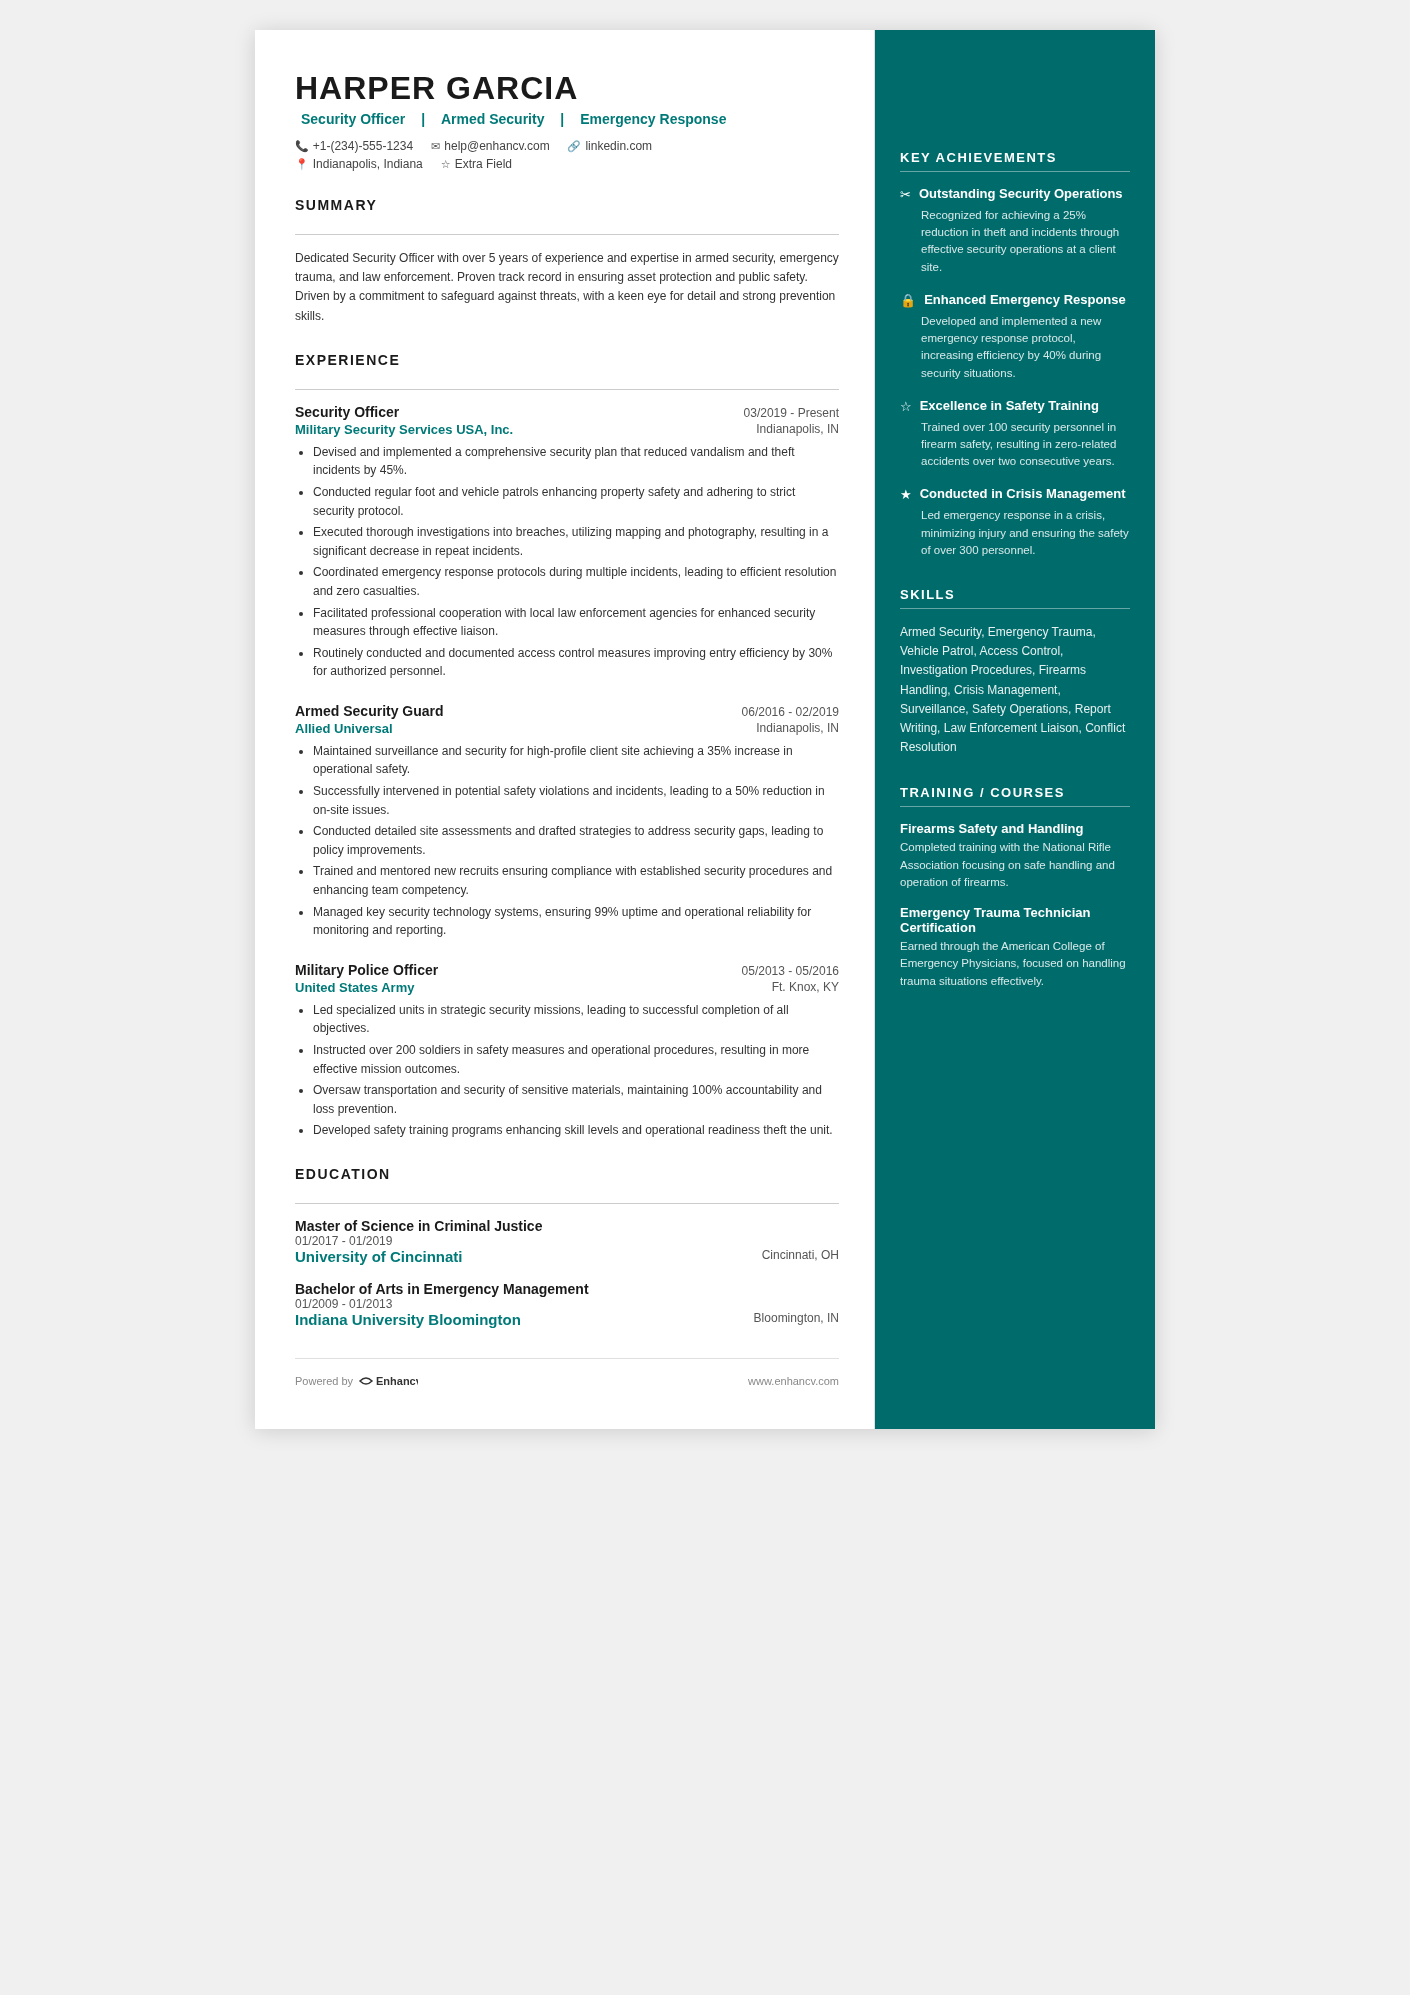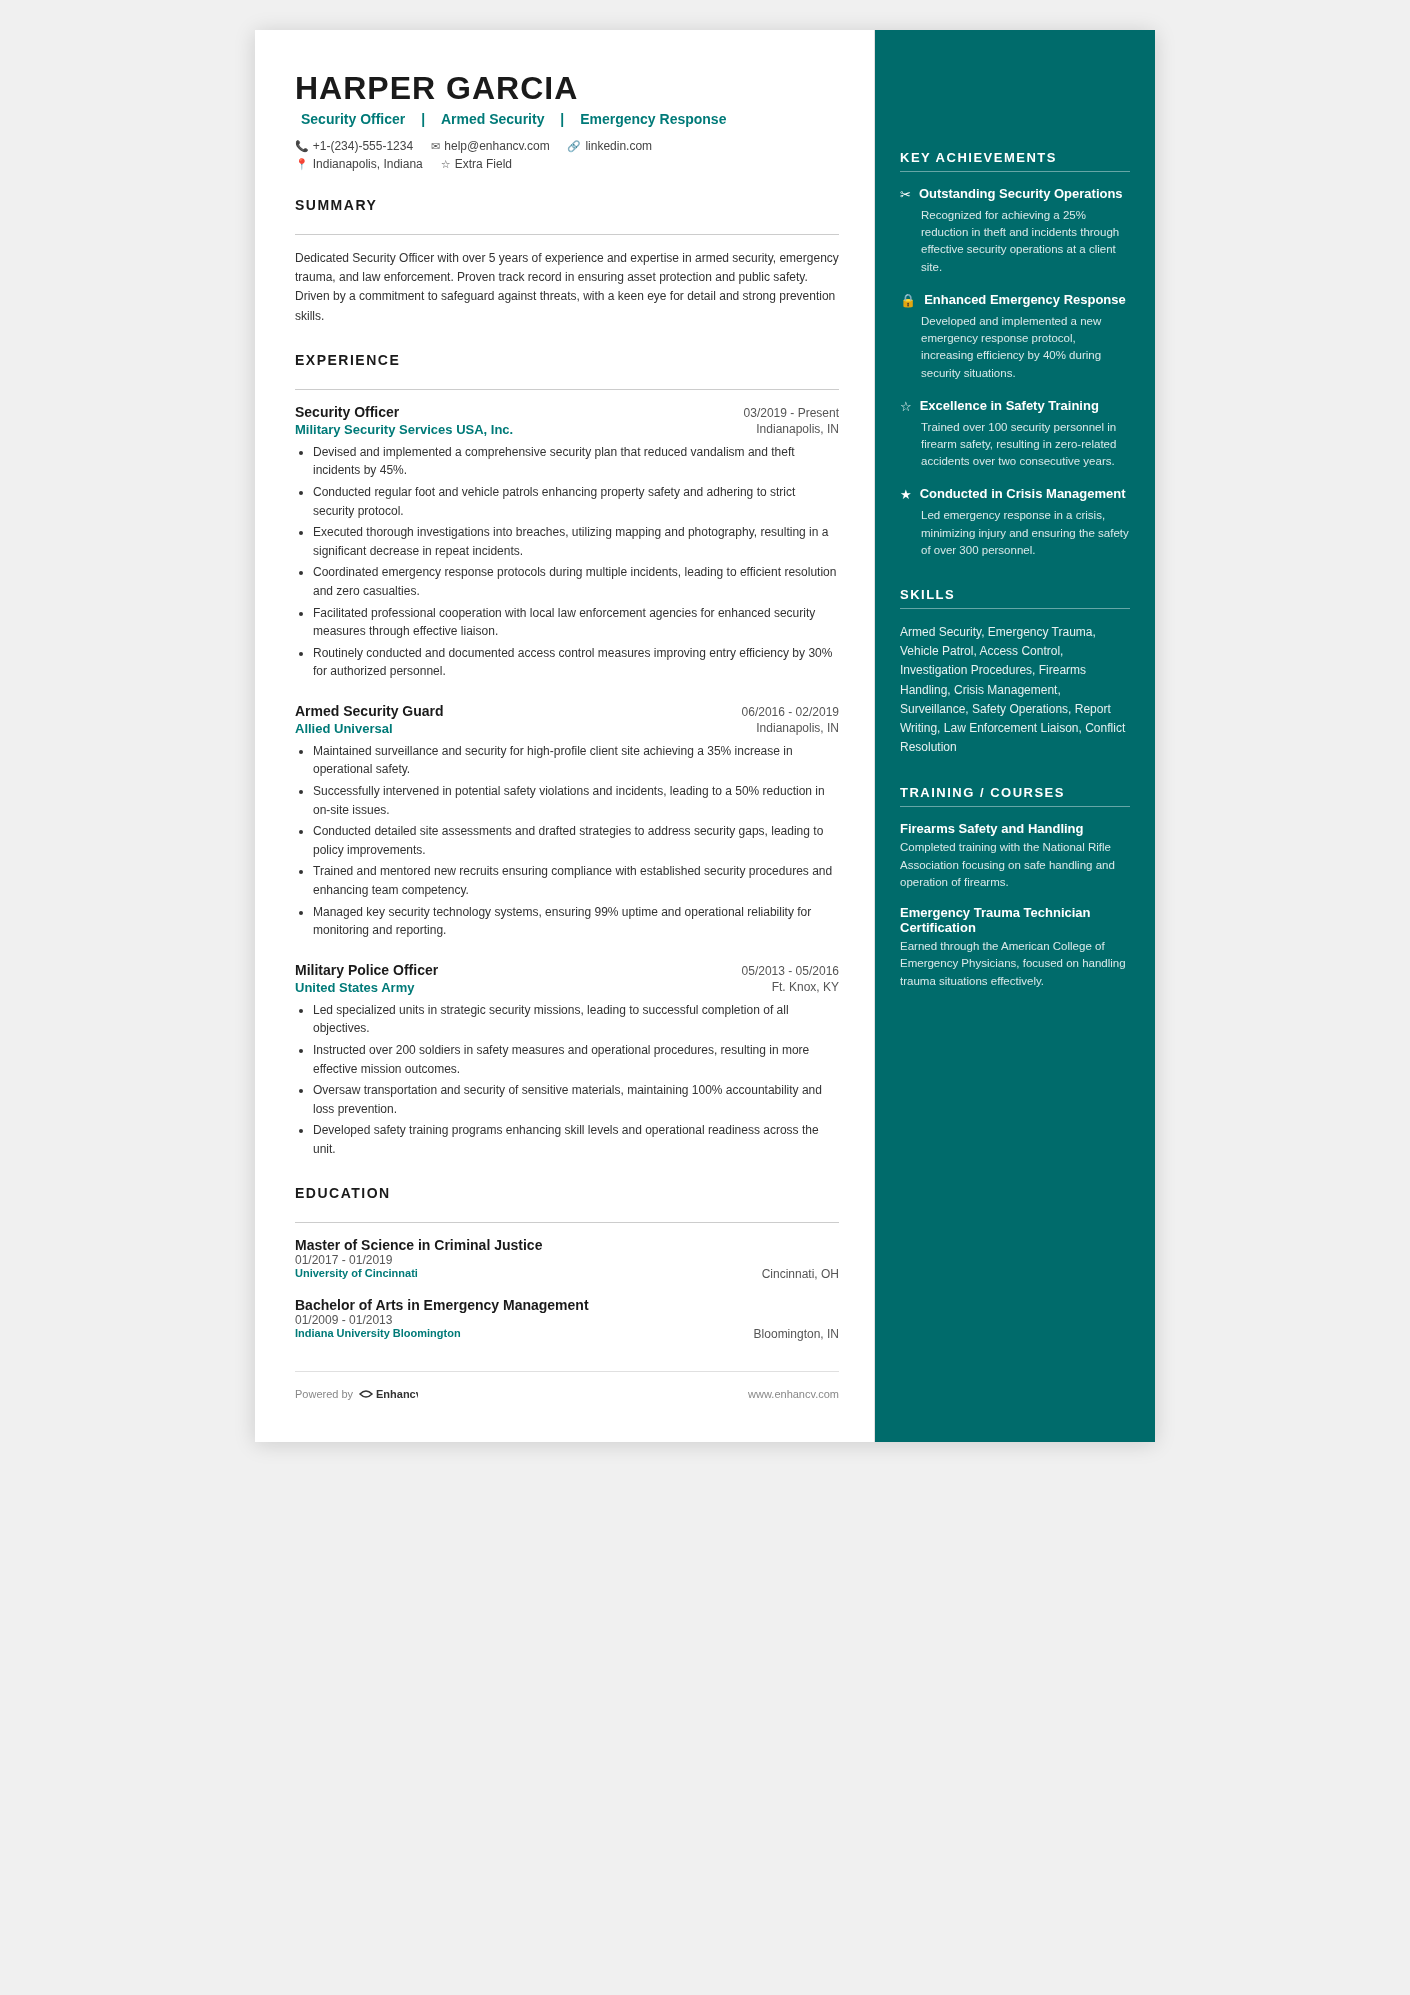--- a/index.html
+++ b/index.html
@@ -141,21 +141,21 @@
     }
     .edu-date {
       font-size: 12px;
       color: #555;
     }
     .edu-school-row {
       display: flex;
       justify-content: space-between;
     }
     .edu-school {
-      font-size: 11px;
+      font-size: 15px;
       font-weight: 600;
       color: #007a78;
     }
     .edu-location {
       font-size: 12px;
       color: #555;
     }
     
     .footer {
       margin-top: 30px;
@@ -340,21 +340,21 @@
           <span class="exp-date">05/2013 - 05/2016</span>
         </div>
         <div class="exp-company-row">
           <span class="exp-company">United States Army</span>
           <span class="exp-location">Ft. Knox, KY</span>
         </div>
         <ul class="exp-bullets">
           <li>Led specialized units in strategic security missions, leading to successful completion of all objectives.</li>
           <li>Instructed over 200 soldiers in safety measures and operational procedures, resulting in more effective mission outcomes.</li>
           <li>Oversaw transportation and security of sensitive materials, maintaining 100% accountability and loss prevention.</li>
-          <li>Developed safety training programs enhancing skill levels and operational readiness across the unit.</li>
+          <li>Developed safety training programs enhancing skill levels and operational readiness theft the unit.</li>
         </ul>
       </div>
     </div>
 
     <div class="section">
       <div class="section-title">EDUCATION</div>
 
       <div class="edu-item">
         <div class="edu-header">
           <span class="edu-degree">Master of Science in Criminal Justice</span>

